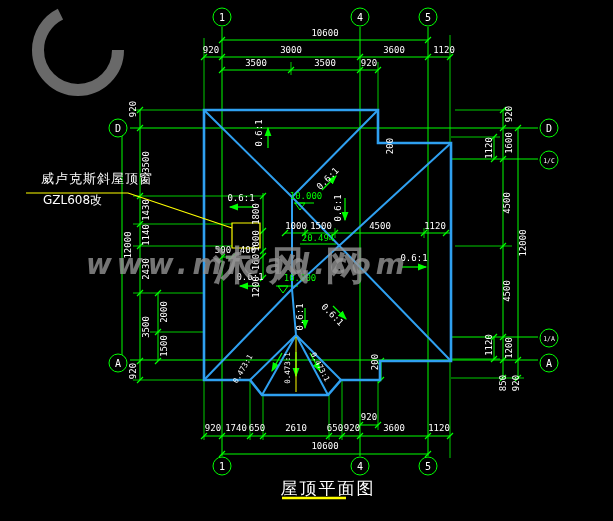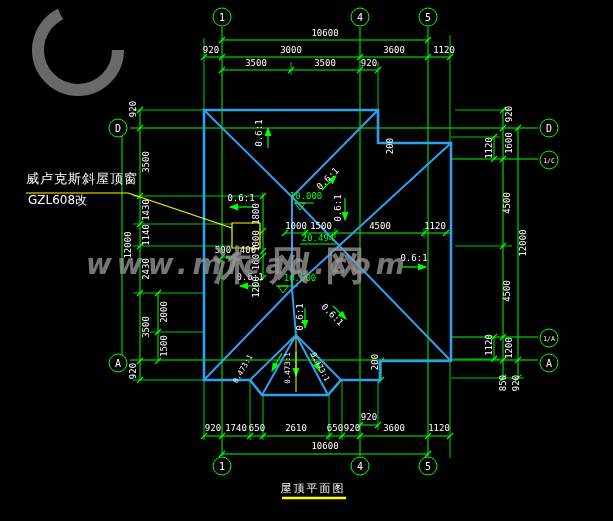--- a/index.html
+++ b/index.html
@@ -8,25 +8,25 @@
   .cad svg{position:absolute;left:0;top:0;z-index:1;}
   .lbl{position:absolute;z-index:2;color:#fff;font-size:9px;line-height:1;white-space:nowrap;
        transform:translate(-50%,-50%);}
   .r90{transform:translate(-50%,-50%) rotate(-90deg);}
   .r45{transform:translate(-50%,-50%) rotate(-45deg);}
   .r45p{transform:translate(-50%,-50%) rotate(45deg);}
   .r60{transform:translate(-50%,-50%) rotate(-60deg);}
   .r62p{transform:translate(-50%,-50%) rotate(62deg);}
   .grn{color:#00ff00;}
   .sm{font-size:7.5px;}
-  .cn{font-family:"DejaVu Sans",sans-serif;}
+  .cn{font-family:"DejaVu Sans",sans-serif;margin-left:15px;}
   .txt{transform:none;}
   .callout1{left:26px;top:172px;font-size:13px;letter-spacing:1px;}
   .callout2{left:28px;top:194px;font-size:12px;}
-  .title{left:313px;top:488px;font-size:11px;letter-spacing:2px;}
+  .title{left:313px;top:488px;font-size:17px;letter-spacing:2px;}
   .bubble{position:absolute;z-index:2;width:17px;height:17px;border:1.5px solid #00ff00;border-radius:50%;
           background:#000;color:#fff;font-size:10px;display:flex;align-items:center;justify-content:center;
           transform:translate(-50%,-50%);}
   .bubble.fr{font-size:6.5px;}
   .wm{position:absolute;z-index:3;pointer-events:none;color:rgba(150,150,150,0.78);font-weight:bold;}
   .wm-brand{left:213px;top:238px;font-size:40px;letter-spacing:16px;font-family:"DejaVu Sans",sans-serif;}
   .wm-url{left:86px;top:248px;font-size:28px;letter-spacing:5px;font-family:"DejaVu Sans",sans-serif;font-style:italic;}
   .wm-logo{left:96px;top:224px;font-size:62px;font-style:italic;font-family:"DejaVu Serif",serif;}
   .wm-swirl{position:absolute;z-index:3;left:70px;top:218px;pointer-events:none;}
 </style>

